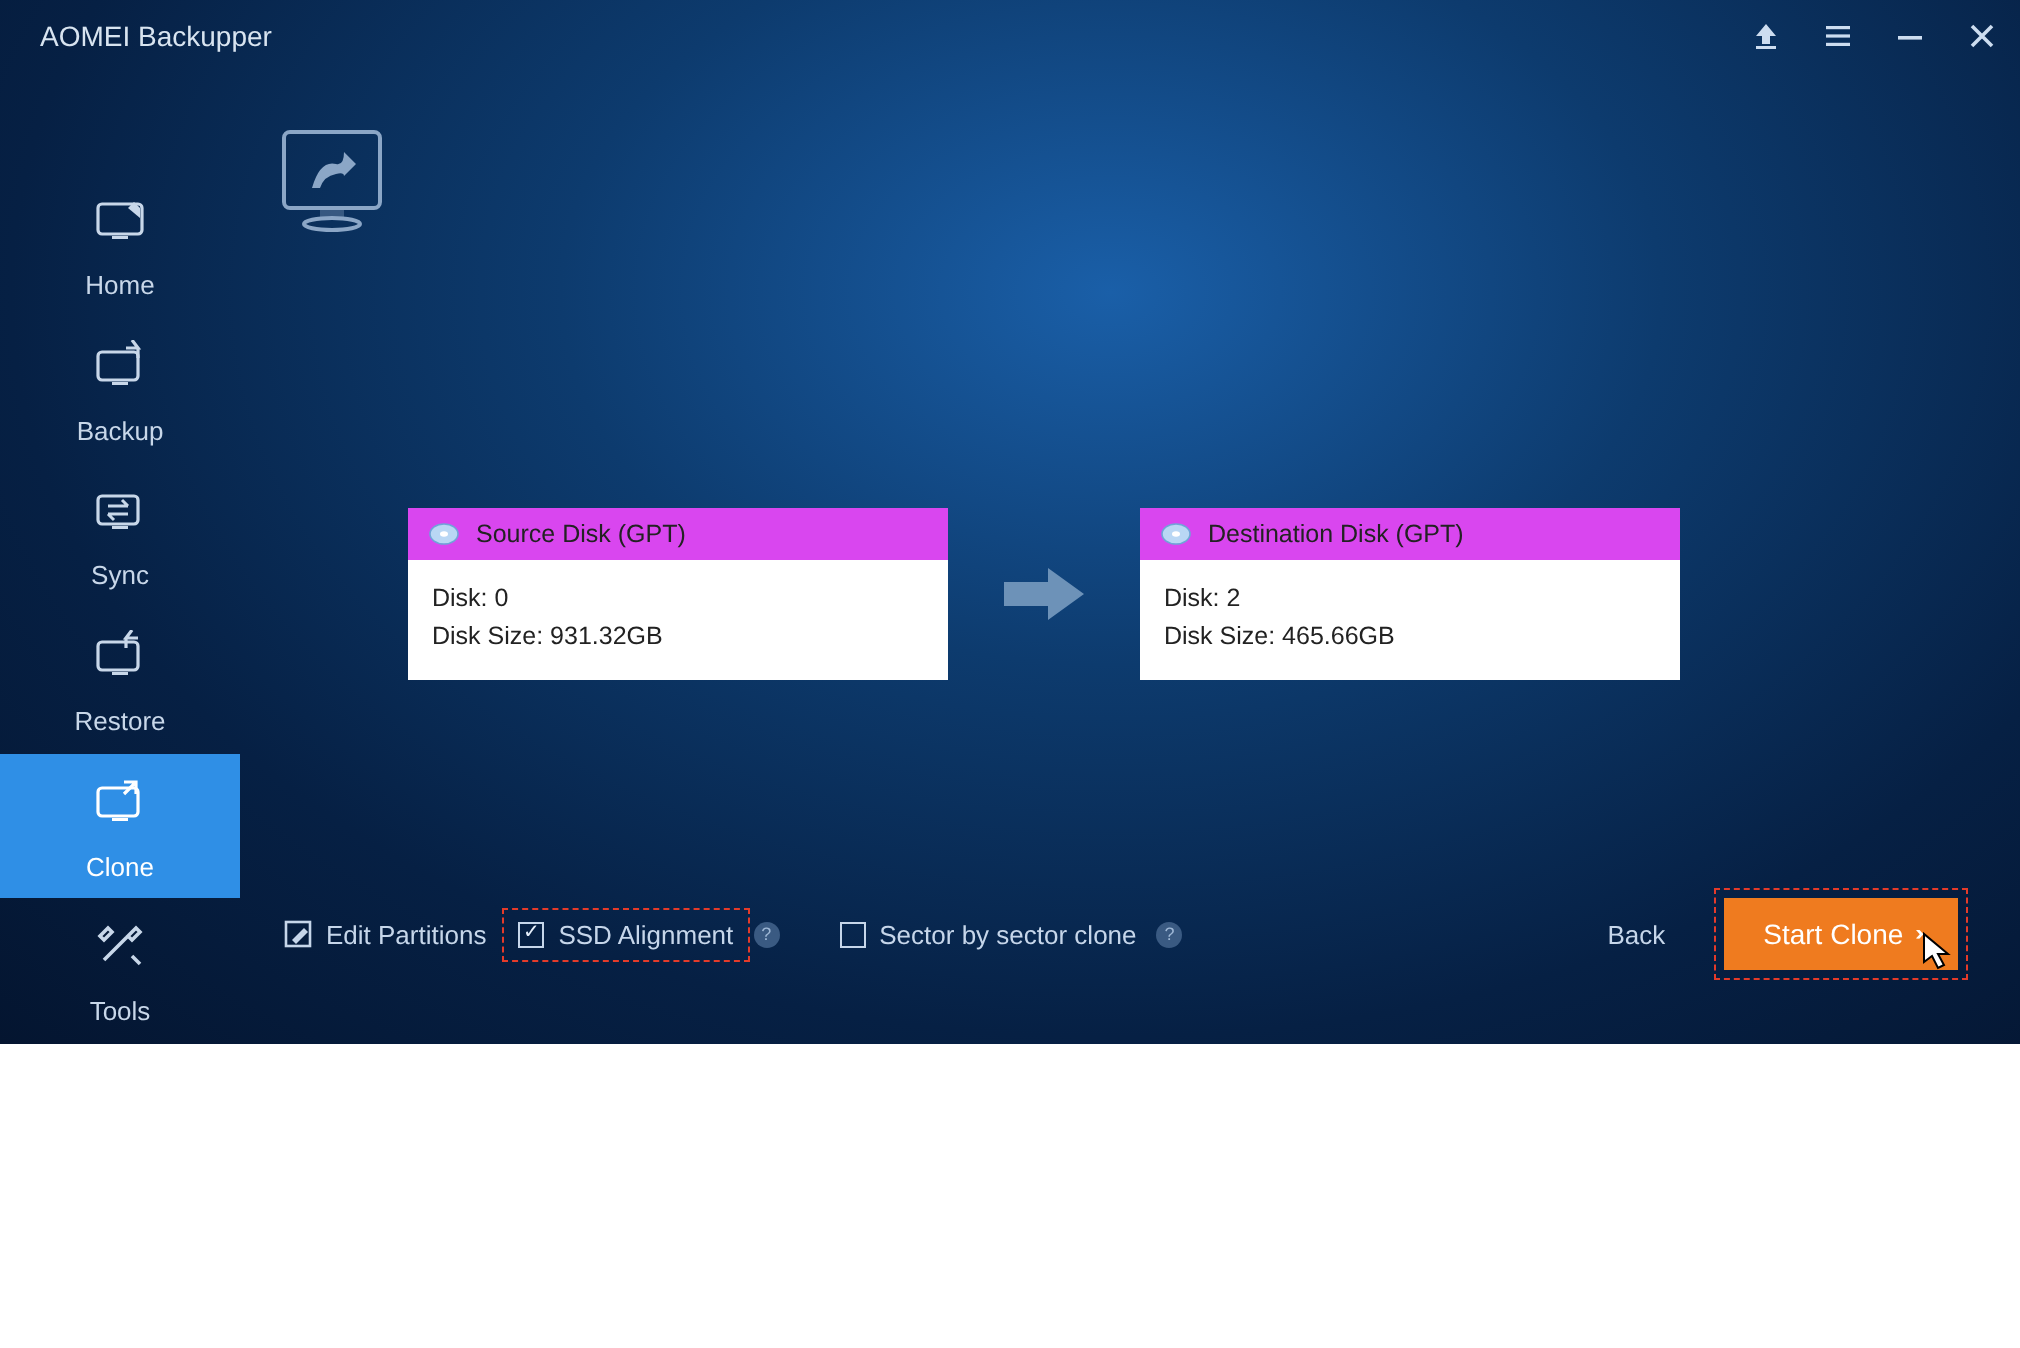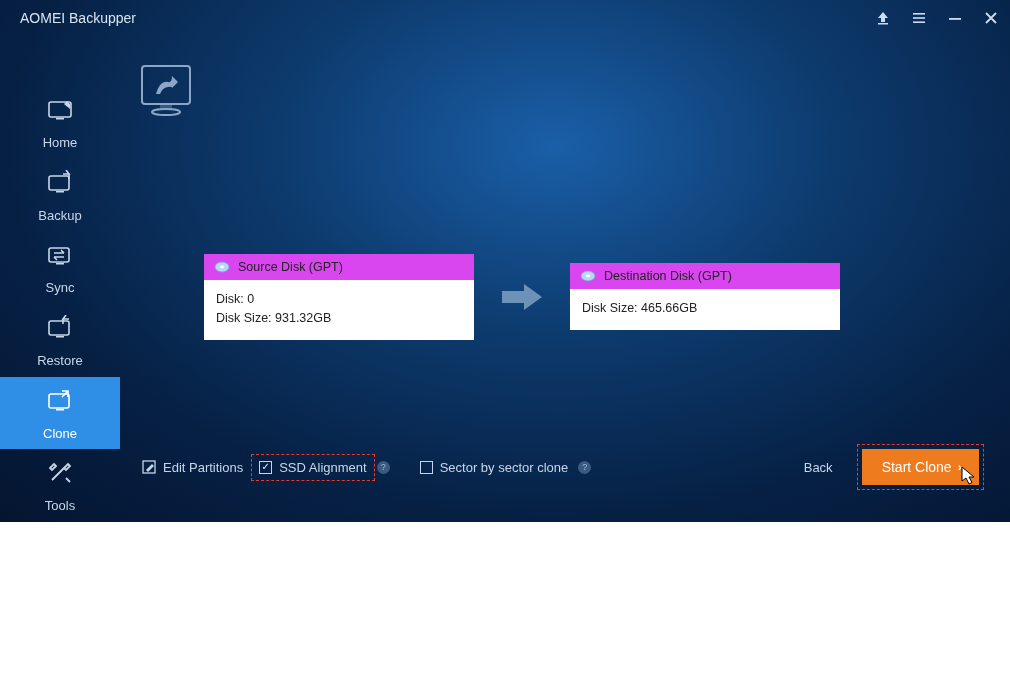--- a/index.html
+++ b/index.html
@@ -182,20 +182,21 @@
           <div class="disk-head">
             <span>
               <svg width="16" height="12" viewBox="0 0 16 12">
                   <ellipse cx="8" cy="6" rx="7" ry="5" fill="#b9d7f4" stroke="#6fa4d8" stroke-width="0.8"></ellipse>
                   <ellipse cx="8" cy="6" rx="2" ry="1.4" fill="#fff"></ellipse>
                 </svg>
             </span>
             <span>Destination Disk (GPT)</span>
           </div>
           <div class="disk-body">
+            <div>Disk: 2</div>
             <div>Disk Size: 465.66GB</div>
           </div>
         </div>
 
       </div>
 
       <div class="footer">
 
         <div class="foot-opt" style="margin-left:-4px;">
           <span>

